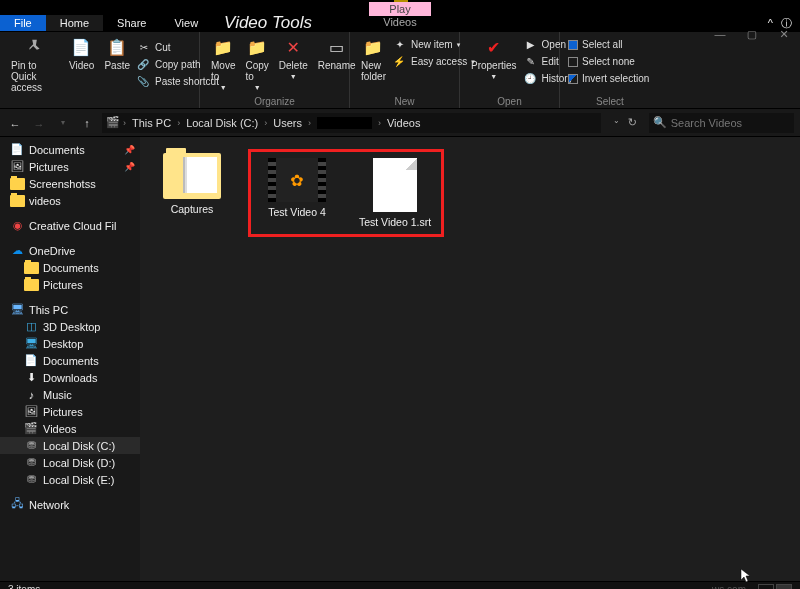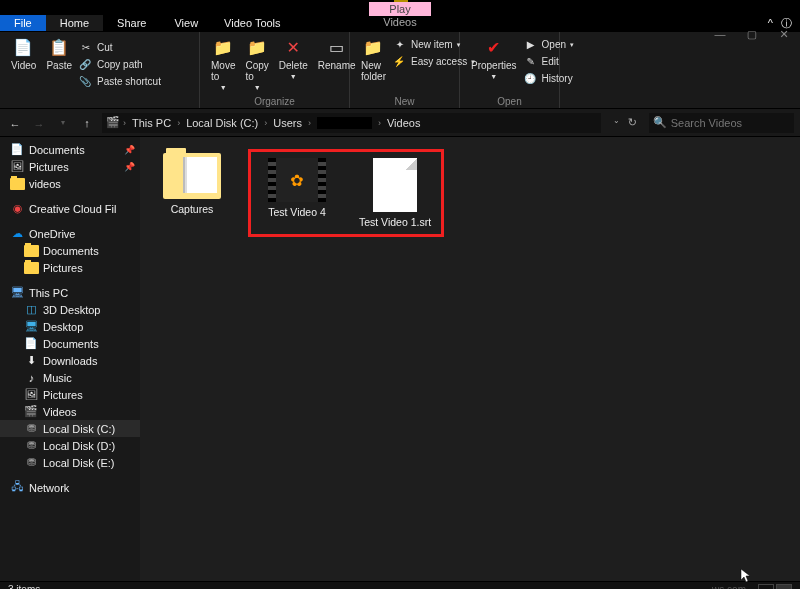--- a/index.html
+++ b/index.html
@@ -8,21 +8,21 @@
 .titlebar-icon { width:14px;height:14px;background:#ffd966;margin:0 2px 0 4px;border:1px solid #b38f00; }
 .tb-spacer { width:155px; }
 .playtab { background:#ffb6da; color:#444; padding:1px 20px; font-size:11px; }
 .tb-title { color:#aaa; padding:0 10px; font-size:11px; }
 .win-controls { margin-left:auto; display:flex; }
 .win-controls div { width:32px; text-align:center; color:#888; }
 .menubar { height:18px; background:#000; display:flex; align-items:center; }
 .filetab { background:#0b61d1; color:#fff; padding:2px 14px; font-size:11px; }
 .menutab { color:#eee; padding:2px 14px; font-size:11px; }
 .menutab.active { background:#1a1a1a; }
-.vtools { color:#eee; padding:2px 12px; font-size:11px; }
+.vtools { color:#eee; padding:2px 12px; font-size:17px;font-style:italic; }
 .help-right { margin-left:auto; display:flex; align-items:center; padding-right:8px; gap:8px; color:#eee;}
 .ribbon { height:77px; background:#1a1a1a; display:flex; border-bottom:1px solid #000; color:#ddd; }
 .rgroup { border-right:1px solid #333; padding:2px 6px 0 6px; display:flex; flex-direction:column; position:relative; }
 .rgroup-label { position:absolute; bottom:1px; left:0; right:0; text-align:center; color:#888; font-size:10px; }
 .rbig { display:flex; flex-direction:column; align-items:center; padding:2px 5px; gap:2px; font-size:10px; }
 .rbig-icon { width:22px; height:22px; display:flex;align-items:center;justify-content:center;font-size:16px; }
 .rrow { display:flex; align-items:center; gap:4px; font-size:10px; padding:1px 2px; white-space:nowrap; }
 .rcol { display:flex; flex-direction:column; }
 .pin svg,.rbig-icon svg{width:100%;height:100%;}
 .sm-ico{width:14px;display:inline-flex;justify-content:center;}
@@ -90,20 +90,28 @@
   <div class="help-right">
     <span>^</span>
     <span style="font-family:serif;">ⓘ</span>
   </div>
 </div>
 
 <div class="ribbon">
   <div class="rgroup" style="width:200px;">
     <div style="display:flex;height:60px;">
       <div class="rbig">
+        <div class="rbig-icon">
+            <svg viewBox="0 0 24 24">
+              <path fill="#aaa" d="M14 4l-1 6 4 4-3 1-4-4-4 4 0-2 4-4-1-5z"></path>
+            </svg>
+          </div>
+        <span style="width:48px;">Pin to Quick access</span>
+      </div>
+      <div class="rbig">
         <div class="rbig-icon">📄</div>
           <span>Video</span>
       </div>
       <div class="rbig">
         <div class="rbig-icon">📋</div>
           <span>Paste</span>
       </div>
       <div class="rcol" style="justify-content:center;gap:4px;">
         <div class="rrow">
             <span class="sm-ico">✂</span>
@@ -182,20 +190,37 @@
             <span class="sm-ico">✎</span>
             <span>Edit</span>
           </div>
         <div class="rrow">
             <span class="sm-ico">🕘</span>
             <span>History</span>
           </div>
       </div>
     </div>
     <div class="rgroup-label">Open</div>
+  </div>
+  <div class="rgroup" style="width:100px;border-right:none;">
+    <div class="rcol" style="justify-content:flex-start;gap:4px;padding-top:4px;height:60px;">
+      <div class="rrow">
+          <span class="cb ck"></span>
+          <span>Select all</span>
+        </div>
+      <div class="rrow">
+          <span class="cb"></span>
+          <span>Select none</span>
+        </div>
+      <div class="rrow">
+          <span class="cb" style="background:linear-gradient(135deg,#0b61d1 50%,transparent 50%);"></span>
+          <span>Invert selection</span>
+        </div>
+    </div>
+    <div class="rgroup-label">Select</div>
   </div>
 </div>
 
 <div class="navbar">
   <div class="navbtn">←</div>
   <div class="navbtn dim">→</div>
   <div class="navbtn dim" style="font-size:8px;">▾</div>
   <div class="navbtn">↑</div>
   <div class="addr">
     <span class="nav-ico">🎬</span>
@@ -231,20 +256,26 @@
       </div>
     <div class="nav-item">
         <span class="nav-ico">🖼</span>
         <span>Pictures</span>
         <span class="pin-r">📌</span>
       </div>
     <div class="nav-item">
         <span class="nav-ico">
           <span class="folder-ico"></span>
         </span>
+        <span>Screenshotss</span>
+      </div>
+    <div class="nav-item">
+        <span class="nav-ico">
+          <span class="folder-ico"></span>
+        </span>
         <span>videos</span>
       </div>
     <div class="spacer"></div>
     <div class="nav-item">
         <span class="nav-ico" style="color:#e44;">◉</span>
         <span>Creative Cloud Fil</span>
       </div>
     <div class="spacer"></div>
     <div class="nav-item">
         <span class="nav-ico" style="color:#0b8be8;">☁</span>

